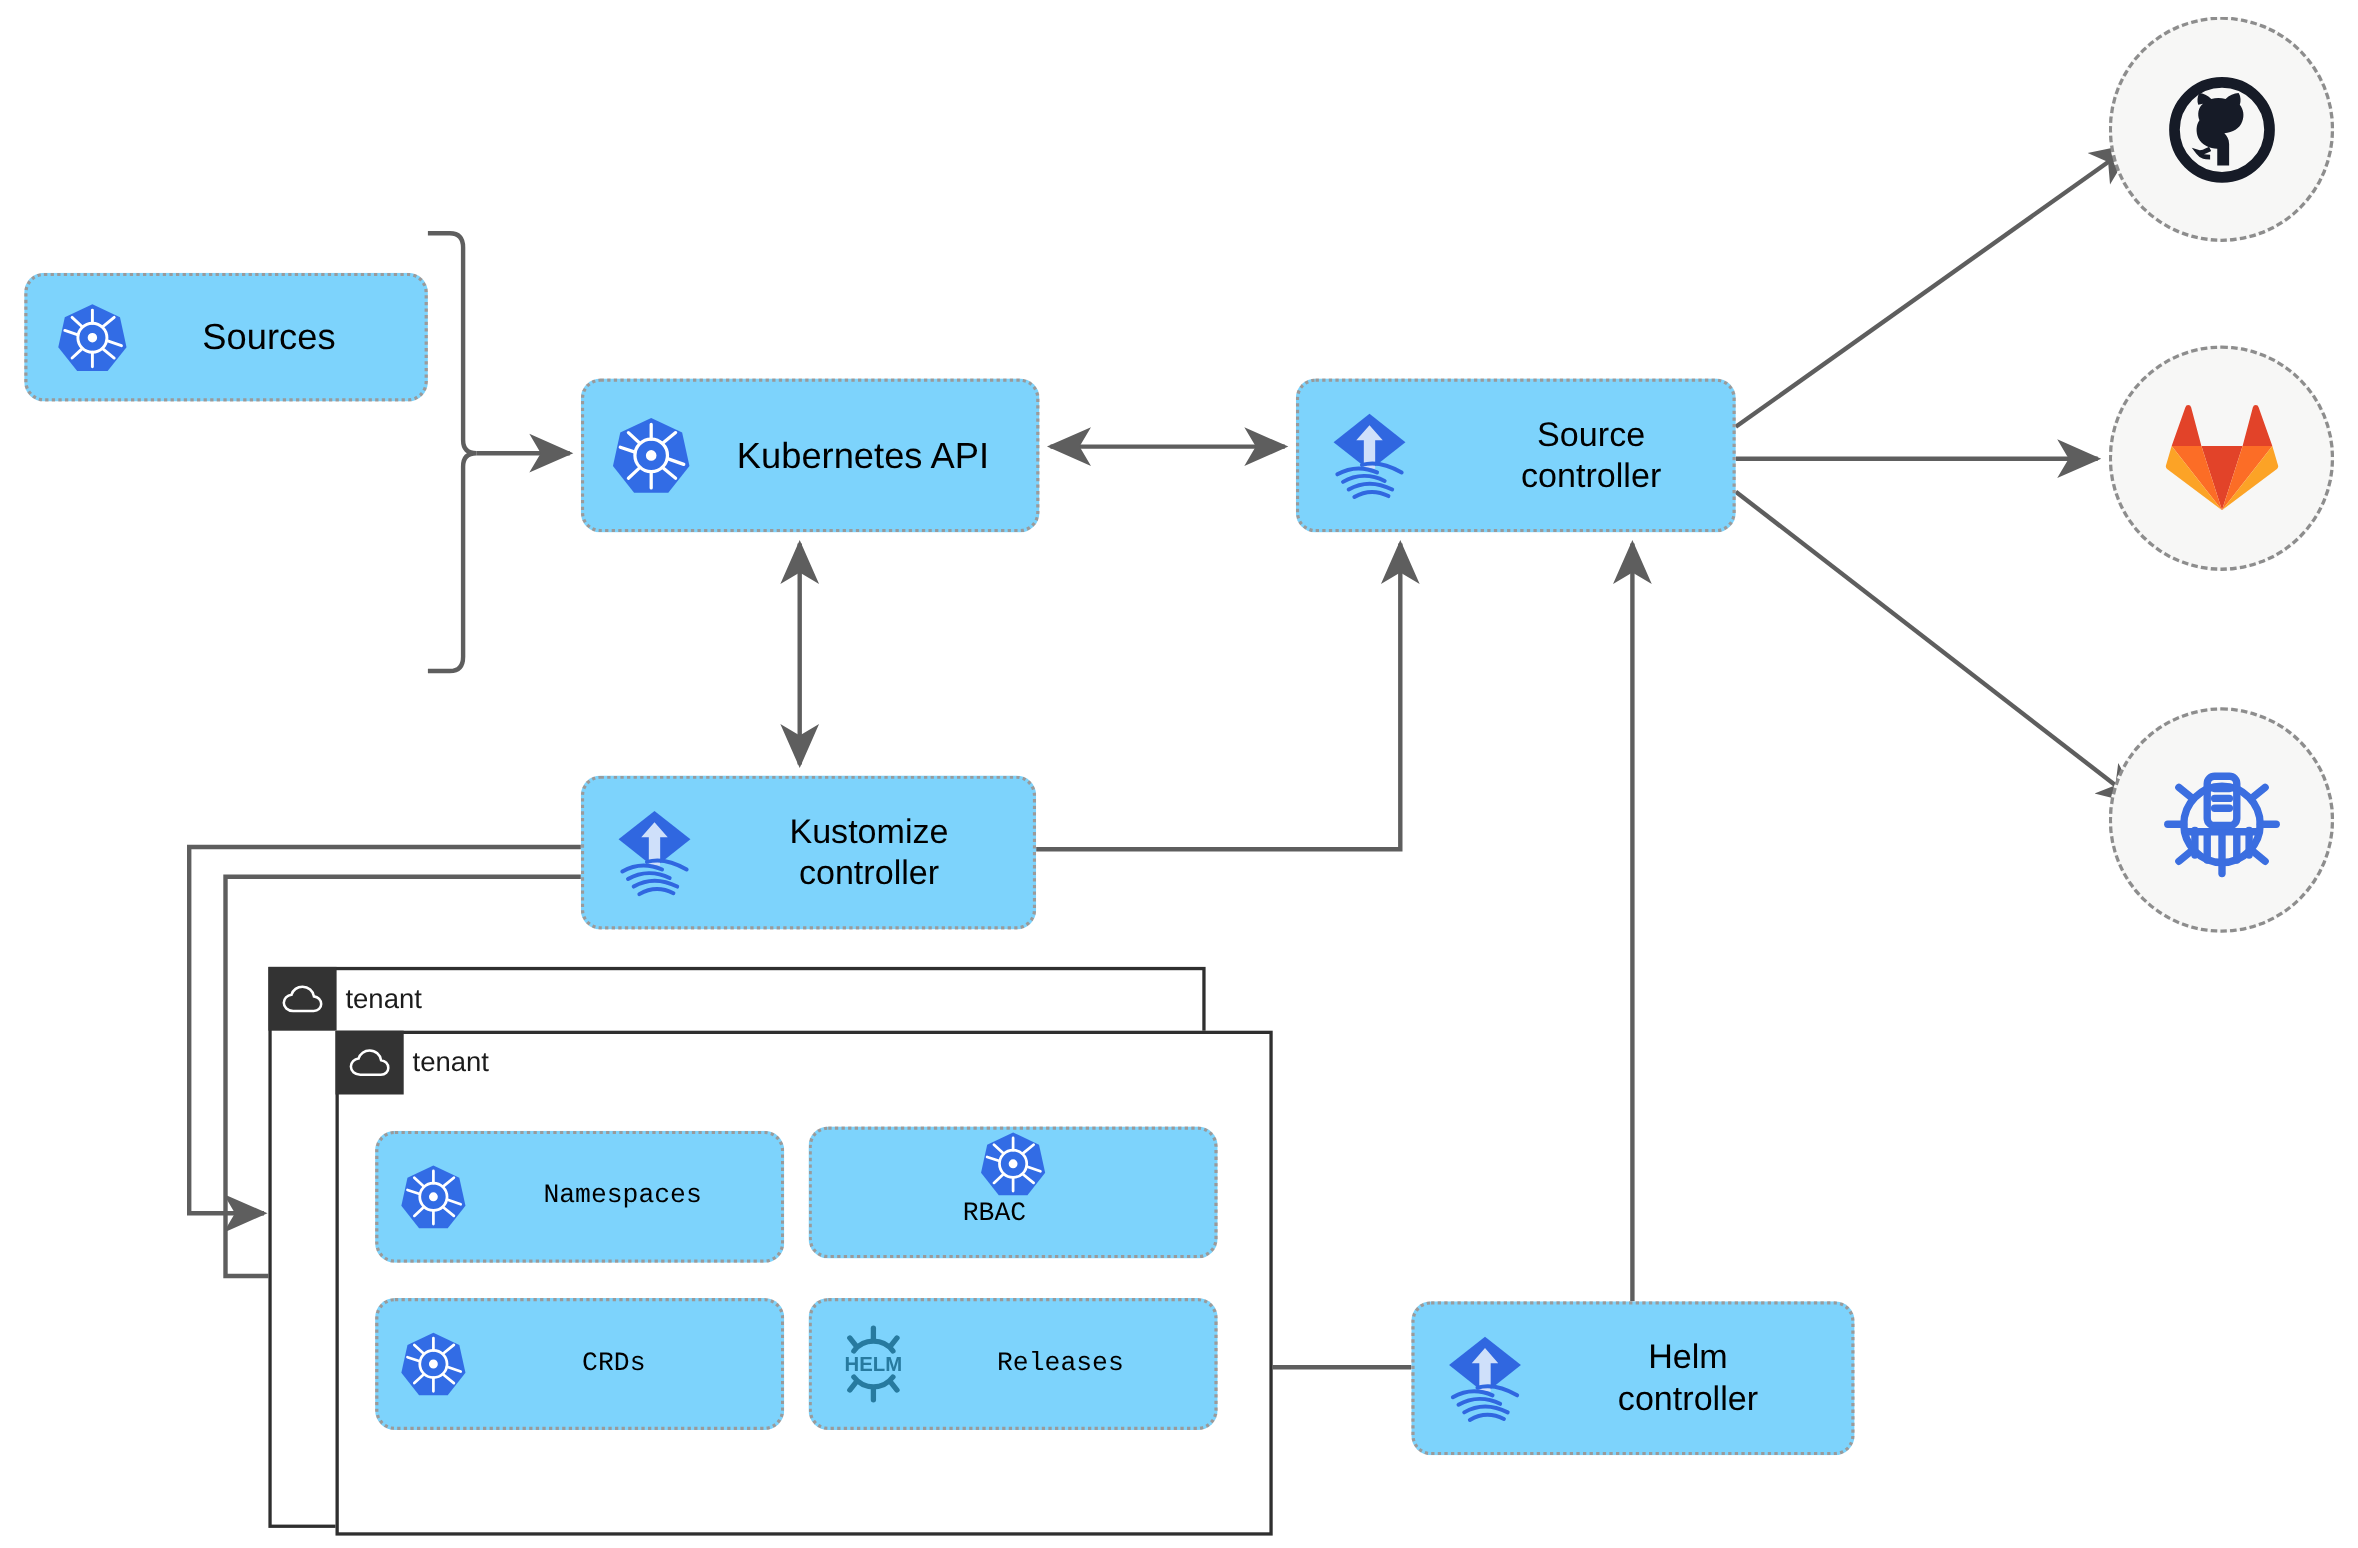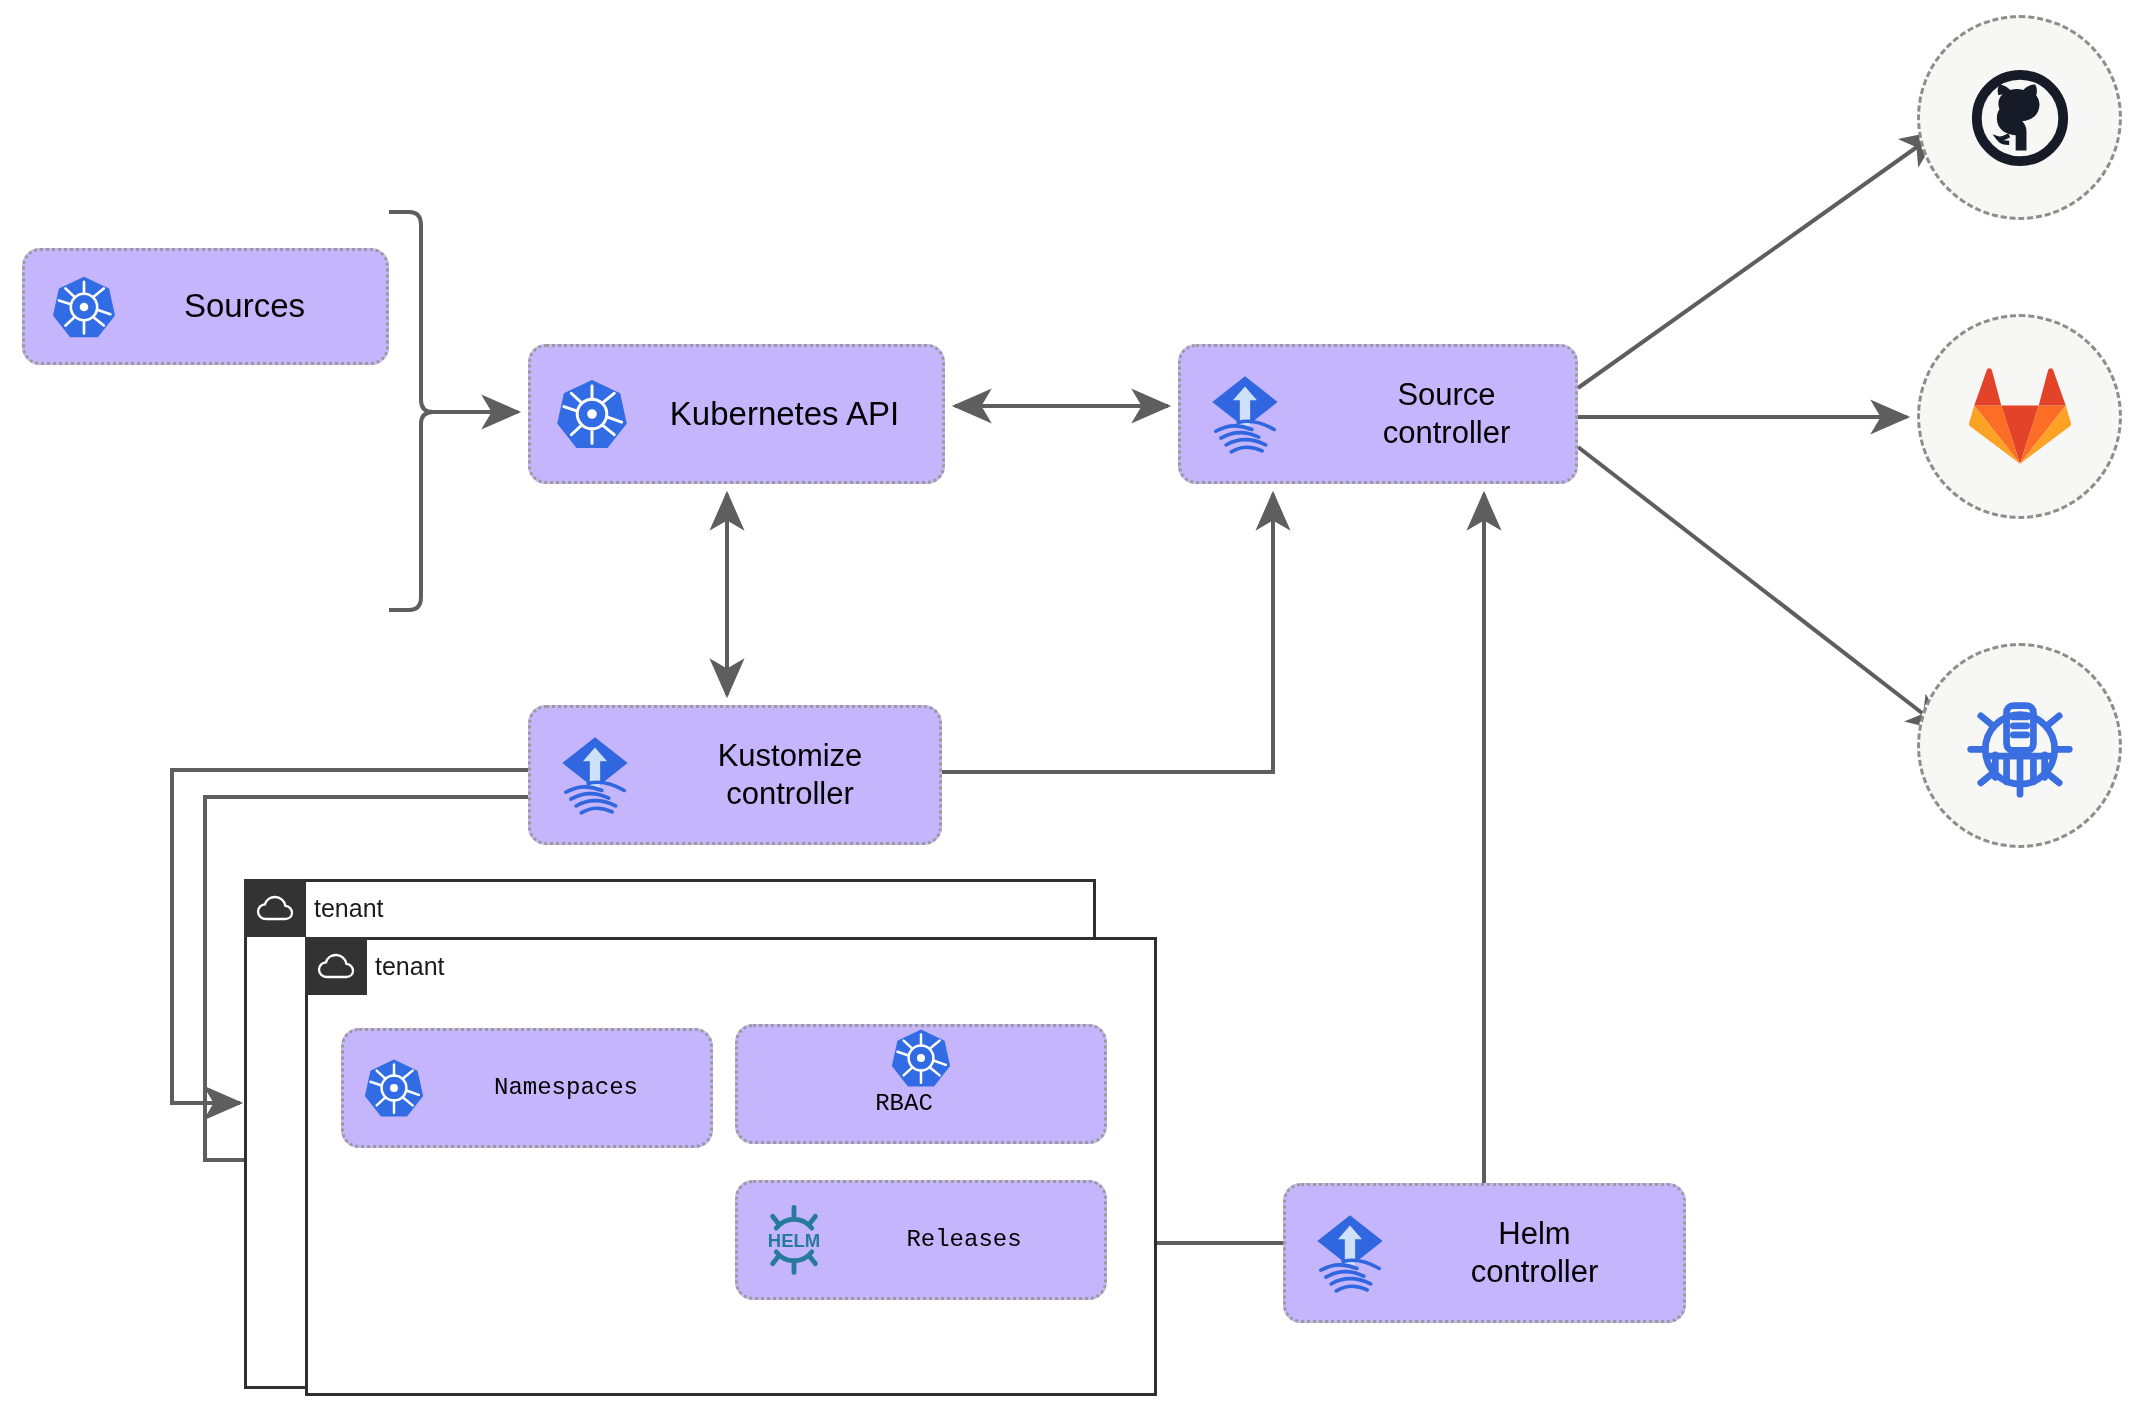--- a/index.html
+++ b/index.html
@@ -1,20 +1,20 @@
 <!DOCTYPE html>
 <html><head>
 <meta charset="utf-8">
 <style>
   html,body{margin:0;padding:0;background:#ffffff;}
   body{width:2144px;height:1407px;font-family:"Liberation Sans",sans-serif;}
   #stage{position:relative;width:2144px;height:1407px;overflow:hidden;background:#fff;}
   #wires{position:absolute;left:0;top:0;width:2144px;height:1407px;pointer-events:none;}
 
-  .node{position:absolute;box-sizing:border-box;background:#c4b5fd;
+  .node{position:absolute;box-sizing:border-box;background:#7dd3fc;
         border:3px dotted #9a9a9a;border-radius:18px;display:flex;align-items:center;}
   .node .ico{flex:0 0 auto;display:flex;align-items:center;justify-content:center;}
   .node .lbl{flex:1 1 auto;text-align:center;color:#000;line-height:1.22;}
 
   .circ{position:absolute;box-sizing:border-box;border:3px dashed #8d8d8d;border-radius:50%;
         background:#f7f7f6;display:flex;align-items:center;justify-content:center;}
 
   .tenant{position:absolute;box-sizing:border-box;background:#ffffff;border:3px solid #2f2f2f;}
   .tenant .tbar{position:absolute;left:-3px;top:-3px;height:58px;display:flex;align-items:center;}
   .tenant .tsq{width:62px;height:58px;background:#333333;display:flex;align-items:center;justify-content:center;}
@@ -215,20 +215,33 @@
           <g fill="none" stroke="#fff" stroke-width="4" stroke-linecap="round">
             <circle cx="50" cy="50" r="20"></circle>
             <circle cx="50" cy="50" r="4.5" fill="#fff"></circle>
             <path d="M50 12 L50 30M50 70 L50 90M12 40 L30 46M70 54 L90 61M22 78 L36 65M64 35 L80 22M22 22 L36 35M64 65 L80 78"></path>
           </g>
         </svg>
     </div>
     <div class="lbl lbl-sm" style="padding-right:34px">RBAC</div>
   </div>
 
+  <div class="node n-crds">
+    <div class="ico" style="width:100px">
+      <svg width="62" height="62" viewBox="0 0 100 100">
+          <path d="M50 4 L88 22 L97 63 L71 96 L29 96 L3 63 L12 22 Z" fill="#326CE5"></path>
+          <g fill="none" stroke="#fff" stroke-width="4" stroke-linecap="round">
+            <circle cx="50" cy="50" r="20"></circle>
+            <circle cx="50" cy="50" r="4.5" fill="#fff"></circle>
+            <path d="M50 12 L50 30M50 70 L50 90M12 40 L30 46M70 54 L90 61M22 78 L36 65M64 35 L80 22M22 22 L36 35M64 65 L80 78"></path>
+          </g>
+        </svg>
+    </div>
+    <div class="lbl lbl-sm" style="padding-right:38px">CRDs</div>
+  </div>
 
   <div class="node n-rel">
     <div class="ico" style="width:112px">
       <svg width="74" height="74" viewBox="0 0 100 100">
         <g stroke="#277A9F" stroke-width="6.5" fill="none" stroke-linecap="round">
           <path d="M50 6 L50 20"></path>
             <path d="M21 18 L29 28"></path>
             <path d="M79 18 L71 28"></path>
           <path d="M21 82 L29 72"></path>
             <path d="M79 82 L71 72"></path>

